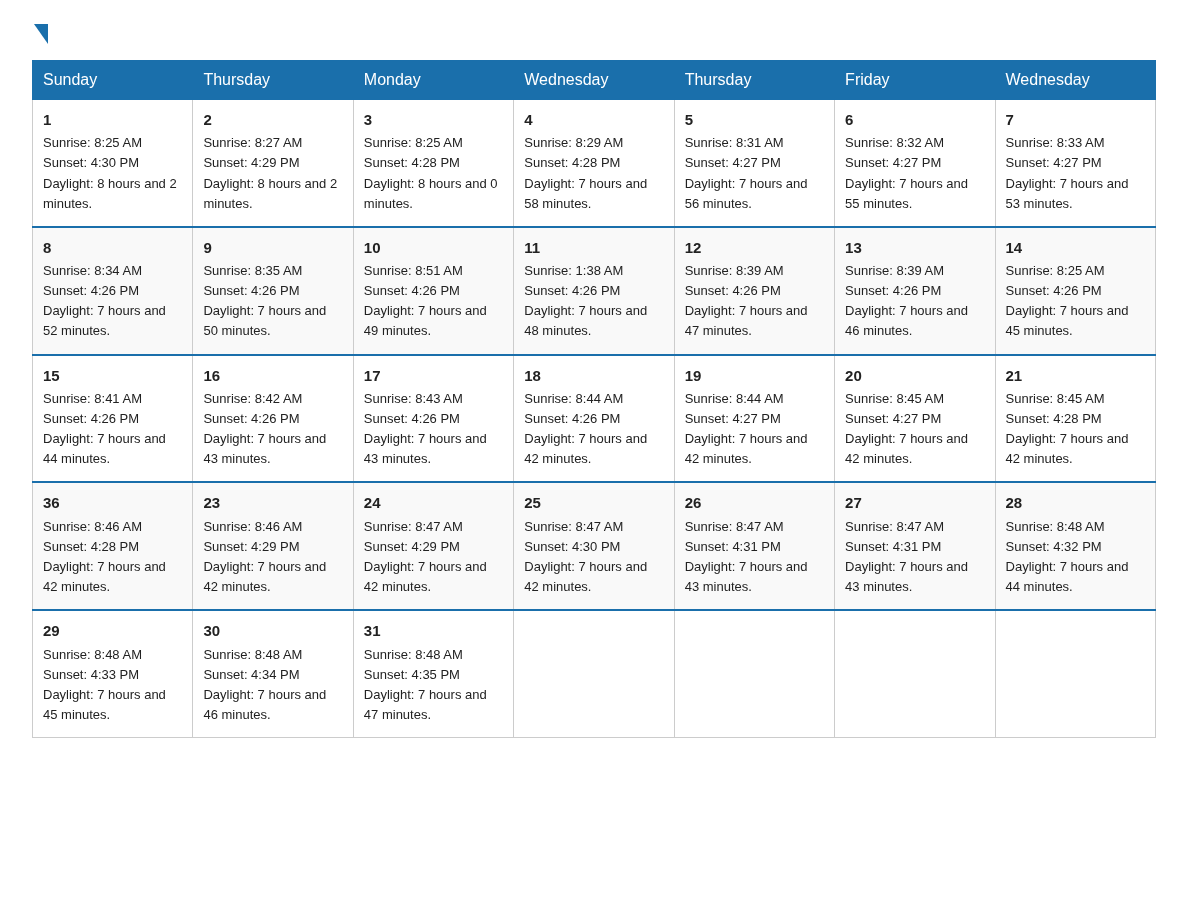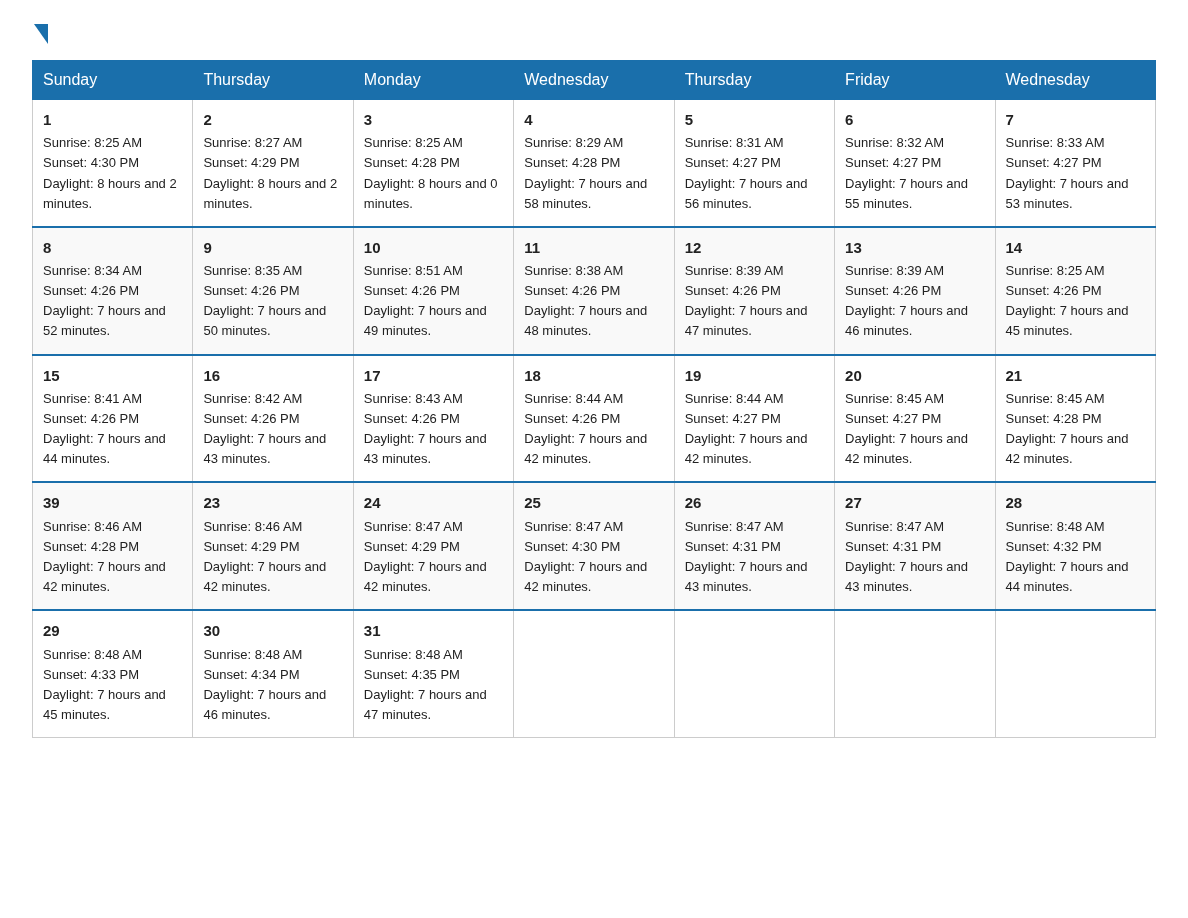--- a/index.html
+++ b/index.html
@@ -200,21 +200,21 @@
           <span class="day-info">Daylight: 7 hours and 50 minutes.</span>
         </td>
         <td>
           <span class="day-num">10</span>
           <span class="day-info">Sunrise: 8:51 AM</span>
           <span class="day-info">Sunset: 4:26 PM</span>
           <span class="day-info">Daylight: 7 hours and 49 minutes.</span>
         </td>
         <td>
           <span class="day-num">11</span>
-          <span class="day-info">Sunrise: 8:38 AM</span>
+          <span class="day-info">Sunrise: 1:38 AM</span>
           <span class="day-info">Sunset: 4:26 PM</span>
           <span class="day-info">Daylight: 7 hours and 48 minutes.</span>
         </td>
         <td>
           <span class="day-num">12</span>
           <span class="day-info">Sunrise: 8:39 AM</span>
           <span class="day-info">Sunset: 4:26 PM</span>
           <span class="day-info">Daylight: 7 hours and 47 minutes.</span>
         </td>
         <td>
@@ -269,21 +269,21 @@
         </td>
         <td>
           <span class="day-num">21</span>
           <span class="day-info">Sunrise: 8:45 AM</span>
           <span class="day-info">Sunset: 4:28 PM</span>
           <span class="day-info">Daylight: 7 hours and 42 minutes.</span>
         </td>
       </tr>
       <tr class="row-divider">
         <td>
-          <span class="day-num">39</span>
+          <span class="day-num">36</span>
           <span class="day-info">Sunrise: 8:46 AM</span>
           <span class="day-info">Sunset: 4:28 PM</span>
           <span class="day-info">Daylight: 7 hours and 42 minutes.</span>
         </td>
         <td>
           <span class="day-num">23</span>
           <span class="day-info">Sunrise: 8:46 AM</span>
           <span class="day-info">Sunset: 4:29 PM</span>
           <span class="day-info">Daylight: 7 hours and 42 minutes.</span>
         </td>

